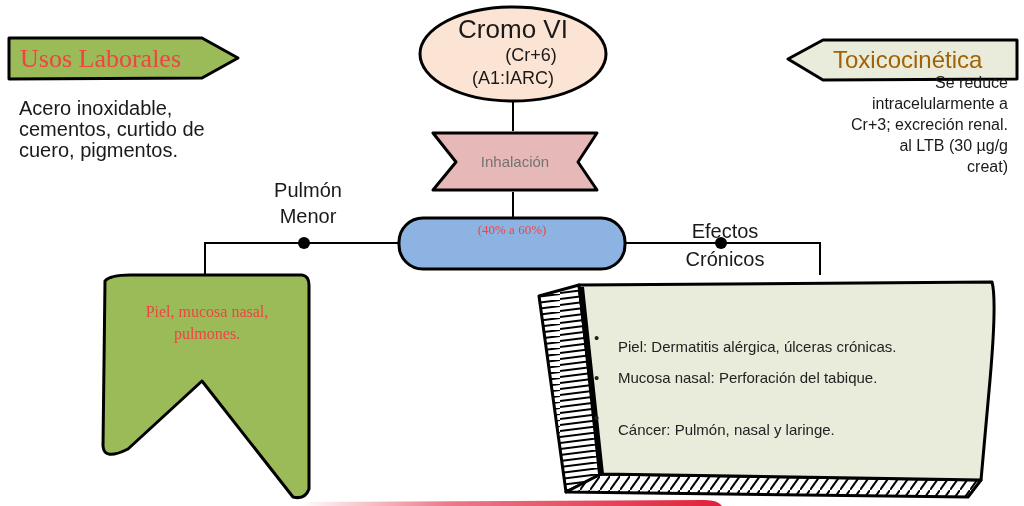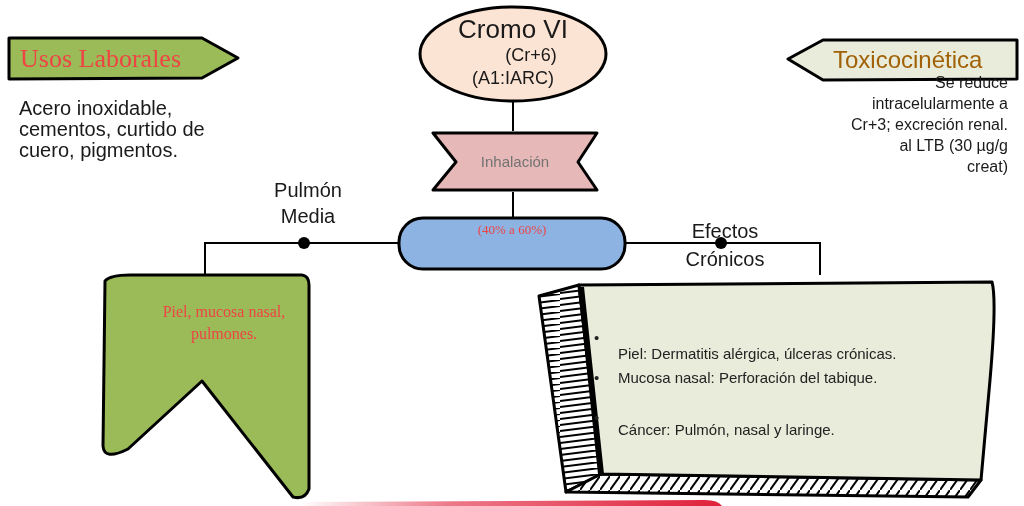--- a/index.html
+++ b/index.html
@@ -80,36 +80,36 @@
 <div class="txt right" style="right:16px; top:72px; width:220px; font-size:16px; line-height:21px;">
   <div>Se reduce</div>
   <div>intracelularmente a</div>
   <div>Cr+3; excreción renal.</div>
   <div>al LTB (30 µg/g</div>
   <div>creat)</div>
 </div>
 
 <div class="txt center" style="left:248px; top:177px; width:120px; font-size:20px; line-height:26px;">
   <div>Pulmón</div>
-  <div>Media</div>
+  <div>Menor</div>
 </div>
-<div class="txt center title-white" style="left:106px; top:301px; width:202px; font-size:16px; line-height:22px;padding-left:17px;">
+<div class="txt center title-white" style="left:106px; top:301px; width:202px; font-size:16px; line-height:22px;">
   <div>Piel, mucosa nasal,</div>
   <div>pulmones.</div>
 </div>
 
 <div class="txt center" style="left:665px; top:181px; width:120px; font-size:20px; line-height:28px;margin-top:36px;">
   <div>Efectos</div>
   <div>Crónicos</div>
 </div>
 
 <div class="txt" style="left:594px; top:328px; font-size:15px; line-height:20px; color:#222;">
   <div style="position:relative; height:40px;">
     <span style="position:absolute; left:0; top:0;">•</span>
-    <span style="position:absolute; left:24px; top:16px; white-space:nowrap;">Piel: Dermatitis alérgica, úlceras crónicas.</span>
+    <span style="position:absolute; left:24px; top:9px; white-space:nowrap;">Piel: Dermatitis alérgica, úlceras crónicas.</span>
   </div>
   <div style="position:relative; height:40px;">
     <span style="position:absolute; left:0; top:0;">•</span>
     <span style="position:absolute; left:24px; top:0; white-space:nowrap;">Mucosa nasal: Perforación del tabique.</span>
   </div>
   <div style="position:relative; height:40px;">
     <span style="position:absolute; left:0; top:0;">•</span>
     <span style="position:absolute; left:24px; top:12px; white-space:nowrap;">Cáncer: Pulmón, nasal y laringe.</span>
   </div>
 </div>

